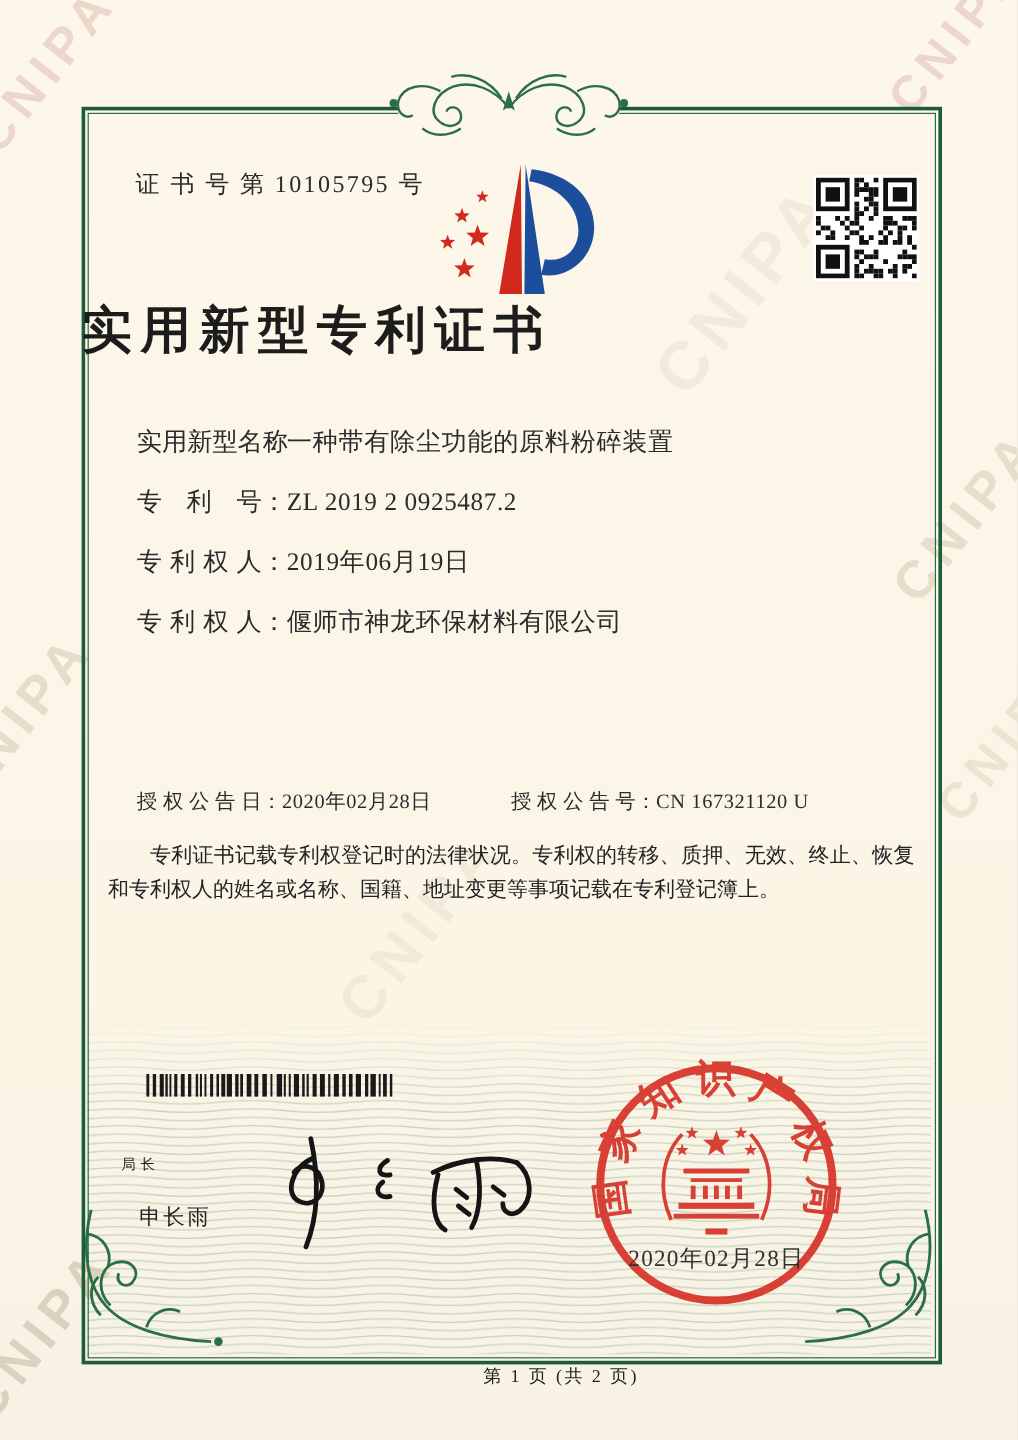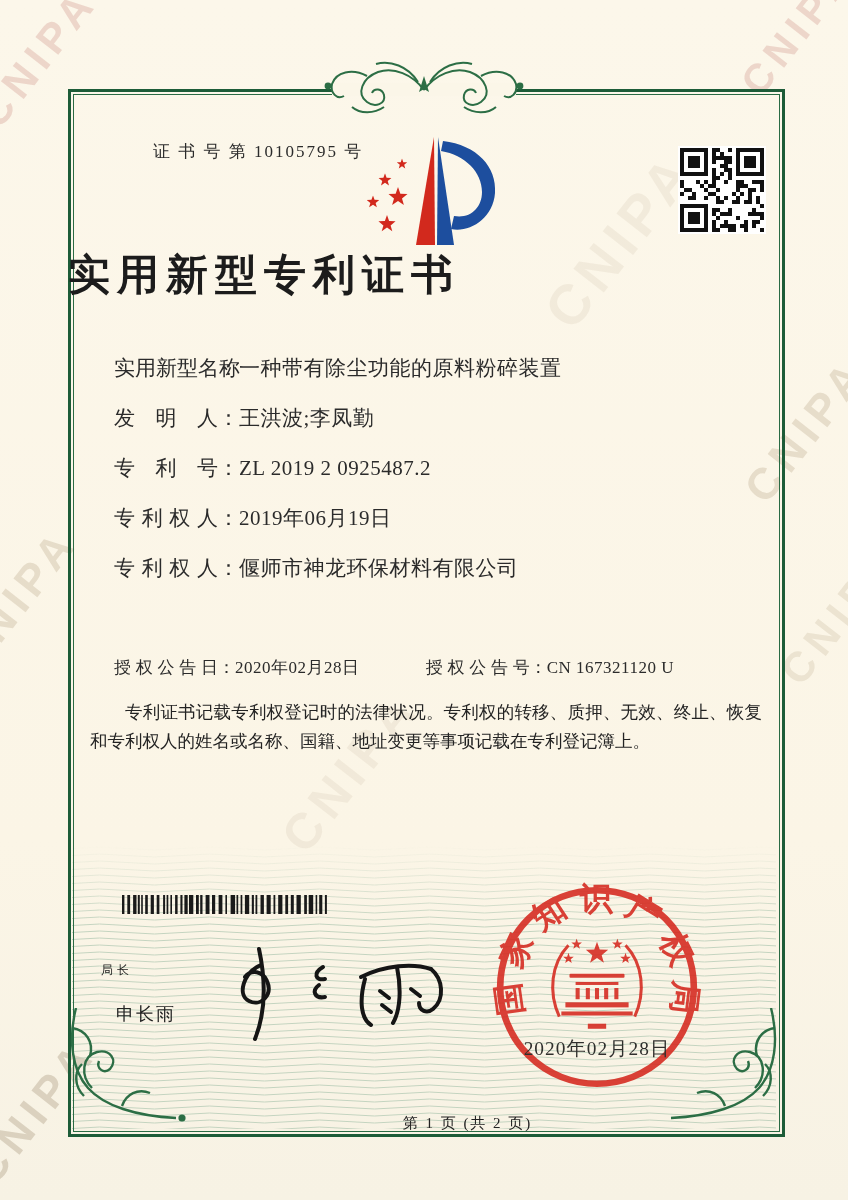--- a/index.html
+++ b/index.html
@@ -20,21 +20,21 @@
   .frame-inner{position:absolute;left:2px;top:2px;right:2px;bottom:2px;
          border:1px solid #2a6b44;}
 
   
   .guilloche{position:absolute;left:72px;top:845px;width:704px;height:284px;z-index:1;
       -webkit-mask-image:linear-gradient(180deg,transparent 0,#000 80px);
       mask-image:linear-gradient(180deg,transparent 0,#000 80px);opacity:.8;}
 
   .ornament{position:absolute;z-index:3;}
 
-  .cert-no{position:absolute;left:113px;top:140px;font-size:17px;letter-spacing:2px;z-index:4;margin-left:40px;}
+  .cert-no{position:absolute;left:113px;top:140px;font-size:20px;letter-spacing:2px;z-index:4;}
   .logo{position:absolute;left:350px;top:134px;z-index:4;}
   .qr{position:absolute;left:678px;top:146px;z-index:4;background:#fff;padding:2px;}
 
   .title{position:absolute;left:68px;top:247px;width:711px;margin:0;text-align:left;
          font-size:42px;font-weight:bold;letter-spacing:7px;color:#1c1c1c;z-index:4;}
 
   .fields{position:absolute;left:114px;top:343px;width:560px;z-index:4;}
   .frow{height:50px;line-height:50px;font-size:21px;white-space:nowrap;}
   .flabel{display:inline-block;width:104px;text-align:justify;text-align-last:justify;vertical-align:top;}
   .fvalue{letter-spacing:.5px;}
@@ -49,21 +49,21 @@
   .barcode{position:absolute;left:120px;top:895px;z-index:4;}
 
   .sig-title{position:absolute;left:101px;top:962px;font-size:12px;letter-spacing:4px;
              font-family:Liberation Mono, monospace;color:#222;z-index:4;}
   .sig-name{position:absolute;left:116px;top:1002px;font-size:18px;letter-spacing:2px;
              font-family:"Liberation Sans","DejaVu Sans",sans-serif;color:#222;z-index:4;}
   .signature{position:absolute;left:215px;top:943px;z-index:4;}
 
   .seal{position:absolute;left:490px;top:880px;z-index:6;}
 
-  .page-info{position:absolute;left:68px;top:1114px;width:711px;text-align:center;
+  .page-info{position:absolute;left:68px;top:1138px;width:711px;text-align:center;
              font-size:15px;letter-spacing:2px;color:#222;z-index:4;padding-left:44px;}
 
   .footer-note{position:absolute;left:446px;top:1140px;transform:translateX(-50%);
        background:#fffef9;padding:9px 26px;font-size:16px;letter-spacing:4px;
        color:#222;z-index:4;white-space:nowrap;}
 </style>
 </head>
 <body>
 
 <div class="page">
@@ -272,23 +272,20 @@
       <rect x="80" y="80" width="4" height="4" fill="#111"></rect>
     </svg>
 
   <h1 class="title">实用新型专利证书</h1>
 
   <div class="fields">
     <div class="frow">
       <span class="flabel">实用新型名称</span><span>：</span><span class="fvalue">一种带有除尘功能的原料粉碎装置</span>
     </div>
     <div class="frow">
-      <span class="flabel">发明人</span><span>：</span><span class="fvalue">王洪波;李凤勤</span>
-    </div>
-    <div class="frow">
       <span class="flabel">专利号</span><span>：</span><span class="fvalue">ZL 2019 2 0925487.2</span>
     </div>
     <div class="frow">
       <span class="flabel">专利权人</span><span>：</span><span class="fvalue">2019年06月19日</span>
     </div>
     <div class="frow">
       <span class="flabel">专利权人</span><span>：</span><span class="fvalue">偃师市神龙环保材料有限公司</span>
     </div>
   </div>
 

